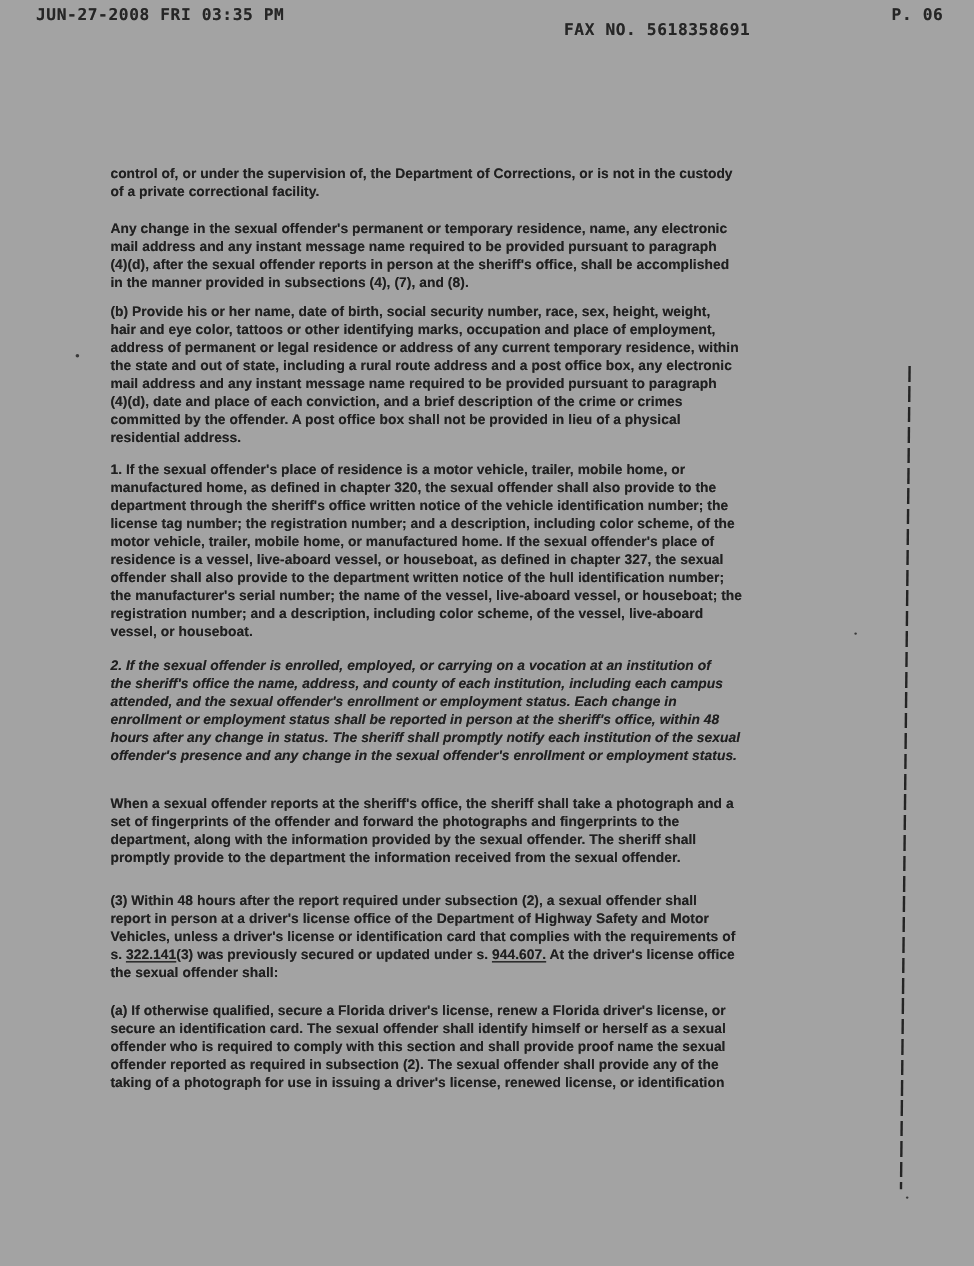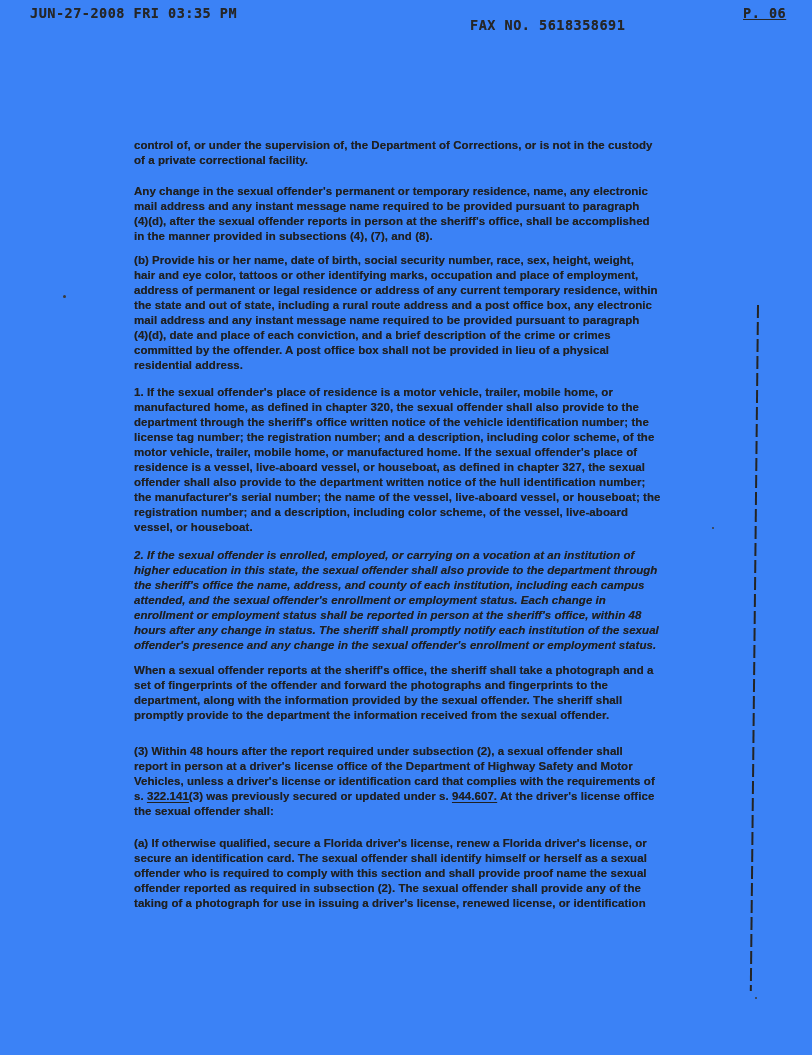--- a/index.html
+++ b/index.html
@@ -1,47 +1,46 @@
 <!DOCTYPE html>
 <html><head>
 <meta charset="utf-8">
 <style>
   html,body{margin:0;padding:0;background:#ffffff;}
   .page{
     position:relative;
     width:812px;height:1055px;
-    background:#3b82f6;
+    background:#a3a3a3;
     overflow:hidden;
     font-family:"Liberation Sans",sans-serif;
     color:#1c1c1c;
   }
   
   .fax-header{
     position:absolute;top:5px;left:0;width:100%;height:20px;
     font-family:"DejaVu Sans Mono",monospace;
     font-size:13.5px;font-weight:700;color:#262626;
     letter-spacing:0.5px;
     text-shadow:0 0 0.4px rgba(30,30,30,0.5);
   }
   .fax-header .ts{position:absolute;left:30px;top:0;}
   .fax-header .no{position:absolute;left:440px;top:12px;margin-left:30px;}
-  .fax-header .pg{position:absolute;left:743px;top:0;text-decoration:underline;}
+  .fax-header .pg{position:absolute;left:743px;top:0;}
 
   
   .doc{position:absolute;left:92px;top:0;width:580px;}
   .paragraph{position:absolute;left:0;width:580px;}
   .line{
     white-space:nowrap;
     font-size:11.5px;
     line-height:15px;
     font-weight:700;
     letter-spacing:0.05px;
     color:#202020;
     text-shadow:0 0 0.5px rgba(25,25,25,0.55);
-    margin-left:42px;
   }
   .line u{text-decoration:underline;text-underline-offset:1.5px;}
 
   
   .dash-line{
     position:absolute;left:757px;top:305px;width:2px;height:686px;
     background:repeating-linear-gradient(to bottom,#242424 0 13px,transparent 13px 17px);
     transform:rotate(0.6deg);
     transform-origin:top center;
   }
@@ -89,21 +88,20 @@
         <div class="line">license tag number; the registration number; and a description, including color scheme, of the</div>
         <div class="line">motor vehicle, trailer, mobile home, or manufactured home. If the sexual offender's place of</div>
         <div class="line">residence is a vessel, live-aboard vessel, or houseboat, as defined in chapter 327, the sexual</div>
         <div class="line">offender shall also provide to the department written notice of the hull identification number;</div>
         <div class="line">the manufacturer's serial number; the name of the vessel, live-aboard vessel, or houseboat; the</div>
         <div class="line">registration number; and a description, including color scheme, of the vessel, live-aboard</div>
         <div class="line">vessel, or houseboat.</div>
       </div>
       <div class="paragraph" style="top: 548px; font-style: italic;">
         <div class="line">2.  If the sexual offender is enrolled, employed, or carrying on a vocation at an institution of</div>
-        <div class="line">higher education in this state, the sexual offender shall also provide to the department through</div>
         <div class="line">the sheriff's office the name, address, and county of each institution, including each campus</div>
         <div class="line">attended, and the sexual offender's enrollment or employment status. Each change in</div>
         <div class="line">enrollment or employment status shall be reported in person at the sheriff's office, within 48</div>
         <div class="line">hours after any change in status. The sheriff shall promptly notify each institution of the sexual</div>
         <div class="line">offender's presence and any change in the sexual offender's enrollment or employment status.</div>
       </div>
       <div class="paragraph" style="top: 663px;">
         <div class="line">When a sexual offender reports at the sheriff's office, the sheriff shall take a photograph and a</div>
         <div class="line">set of fingerprints of the offender and forward the photographs and fingerprints to the</div>
         <div class="line">department, along with the information provided by the sexual offender. The sheriff shall</div>

